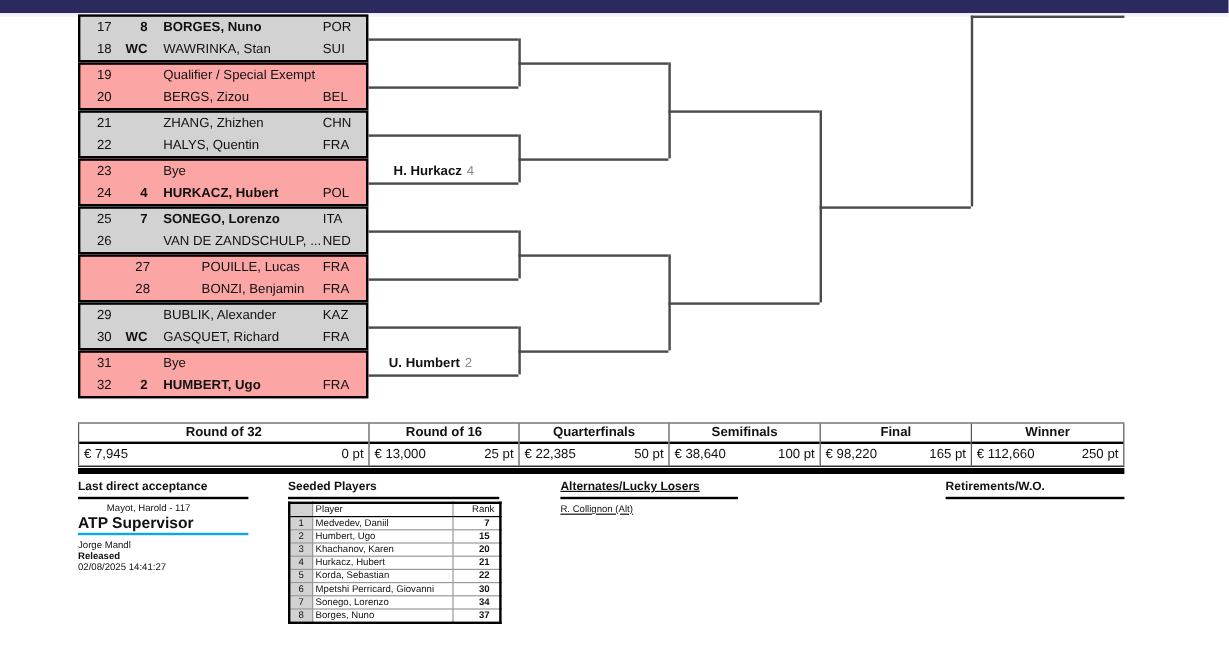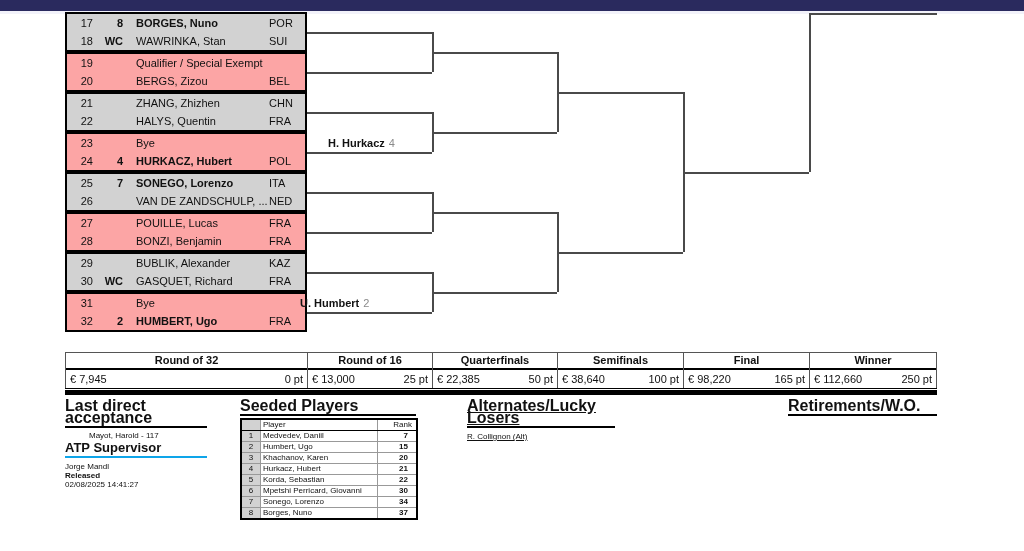--- a/index.html
+++ b/index.html
@@ -35,21 +35,21 @@
   .pcol{box-sizing:border-box;border-left:1px solid #555;}
   .pcol:last-child{border-right:1px solid #555;}
   .phead{height:15px;line-height:15px;font-size:11px;font-weight:bold;text-align:center;
          border-bottom:2px solid #000;}
   .pvals{height:18px;display:flex;justify-content:space-between;align-items:center;
          font-size:11px;padding:0 4px;}
   .blackbar{position:absolute;left:65px;top:390px;width:872px;height:5px;background:#000;}
 
   
   .sec{position:absolute;top:400px;}
-  .sec-title{font-size:16px;font-weight:bold;border-bottom:2px solid #000;
+  .sec-title{font-size:10px;font-weight:bold;border-bottom:2px solid #000;
              padding-bottom:2px;line-height:12px;}
   .small{font-size:8px;line-height:9px;}
   .lda-val{margin-top:3px;padding-left:24px;}
   .sup-title{font-size:13px;font-weight:bold;border-bottom:2px solid #0ea5e9;
              padding-bottom:2px;line-height:13px;margin-top:1px;}
   .mt4{margin-top:4px;}
   .boldsmall{font-weight:bold;}
 
   
   .stable{width:178px;border-collapse:collapse;margin-top:2px;font-size:8px;}
@@ -133,21 +133,21 @@
         <span class="pname">SONEGO, Lorenzo</span>
         <span class="ctry">ITA</span>
       </div>
       <div class="row">
         <span class="num">26</span>
         <span class="seed"></span>
         <span class="pname">VAN DE ZANDSCHULP, ...</span>
         <span class="ctry">NED</span>
       </div>
     </div>
-    <div class="pair" style="top:200px;">
+    <div class="pair" style="top:200px;padding-left:32px;">
       <div class="row">
         <span class="num">27</span>
         <span class="seed"></span>
         <span class="pname">POUILLE, Lucas</span>
         <span class="ctry">FRA</span>
       </div>
       <div class="row">
         <span class="num">28</span>
         <span class="seed"></span>
         <span class="pname">BONZI, Benjamin</span>
@@ -213,21 +213,21 @@
     <div class="vl" style="left:683px;top:92px;height:160px;"></div>
     <div class="hl" style="left:683px;top:172px;width:126px;"></div>
 
     <div class="vl" style="left:809px;top:13px;height:159px;"></div>
     <div class="hl" style="left:809px;top:13px;width:128px;"></div>
   </div>
 
   <div class="adv" style="left:328px;top:137px;">
     <b>H. Hurkacz</b><span class="advseed">4</span>
   </div>
-  <div class="adv" style="left:300px;top:297px;">
+  <div class="adv" style="left:324px;top:297px;">
     <b>U. Humbert</b><span class="advseed">2</span>
   </div>
 
   <div class="ptable">
     <div class="pcol" style="width:242px;">
       <div class="phead">Round of 32</div>
       <div class="pvals">
         <span>€ 7,945</span>
         <span>0 pt</span>
       </div>

